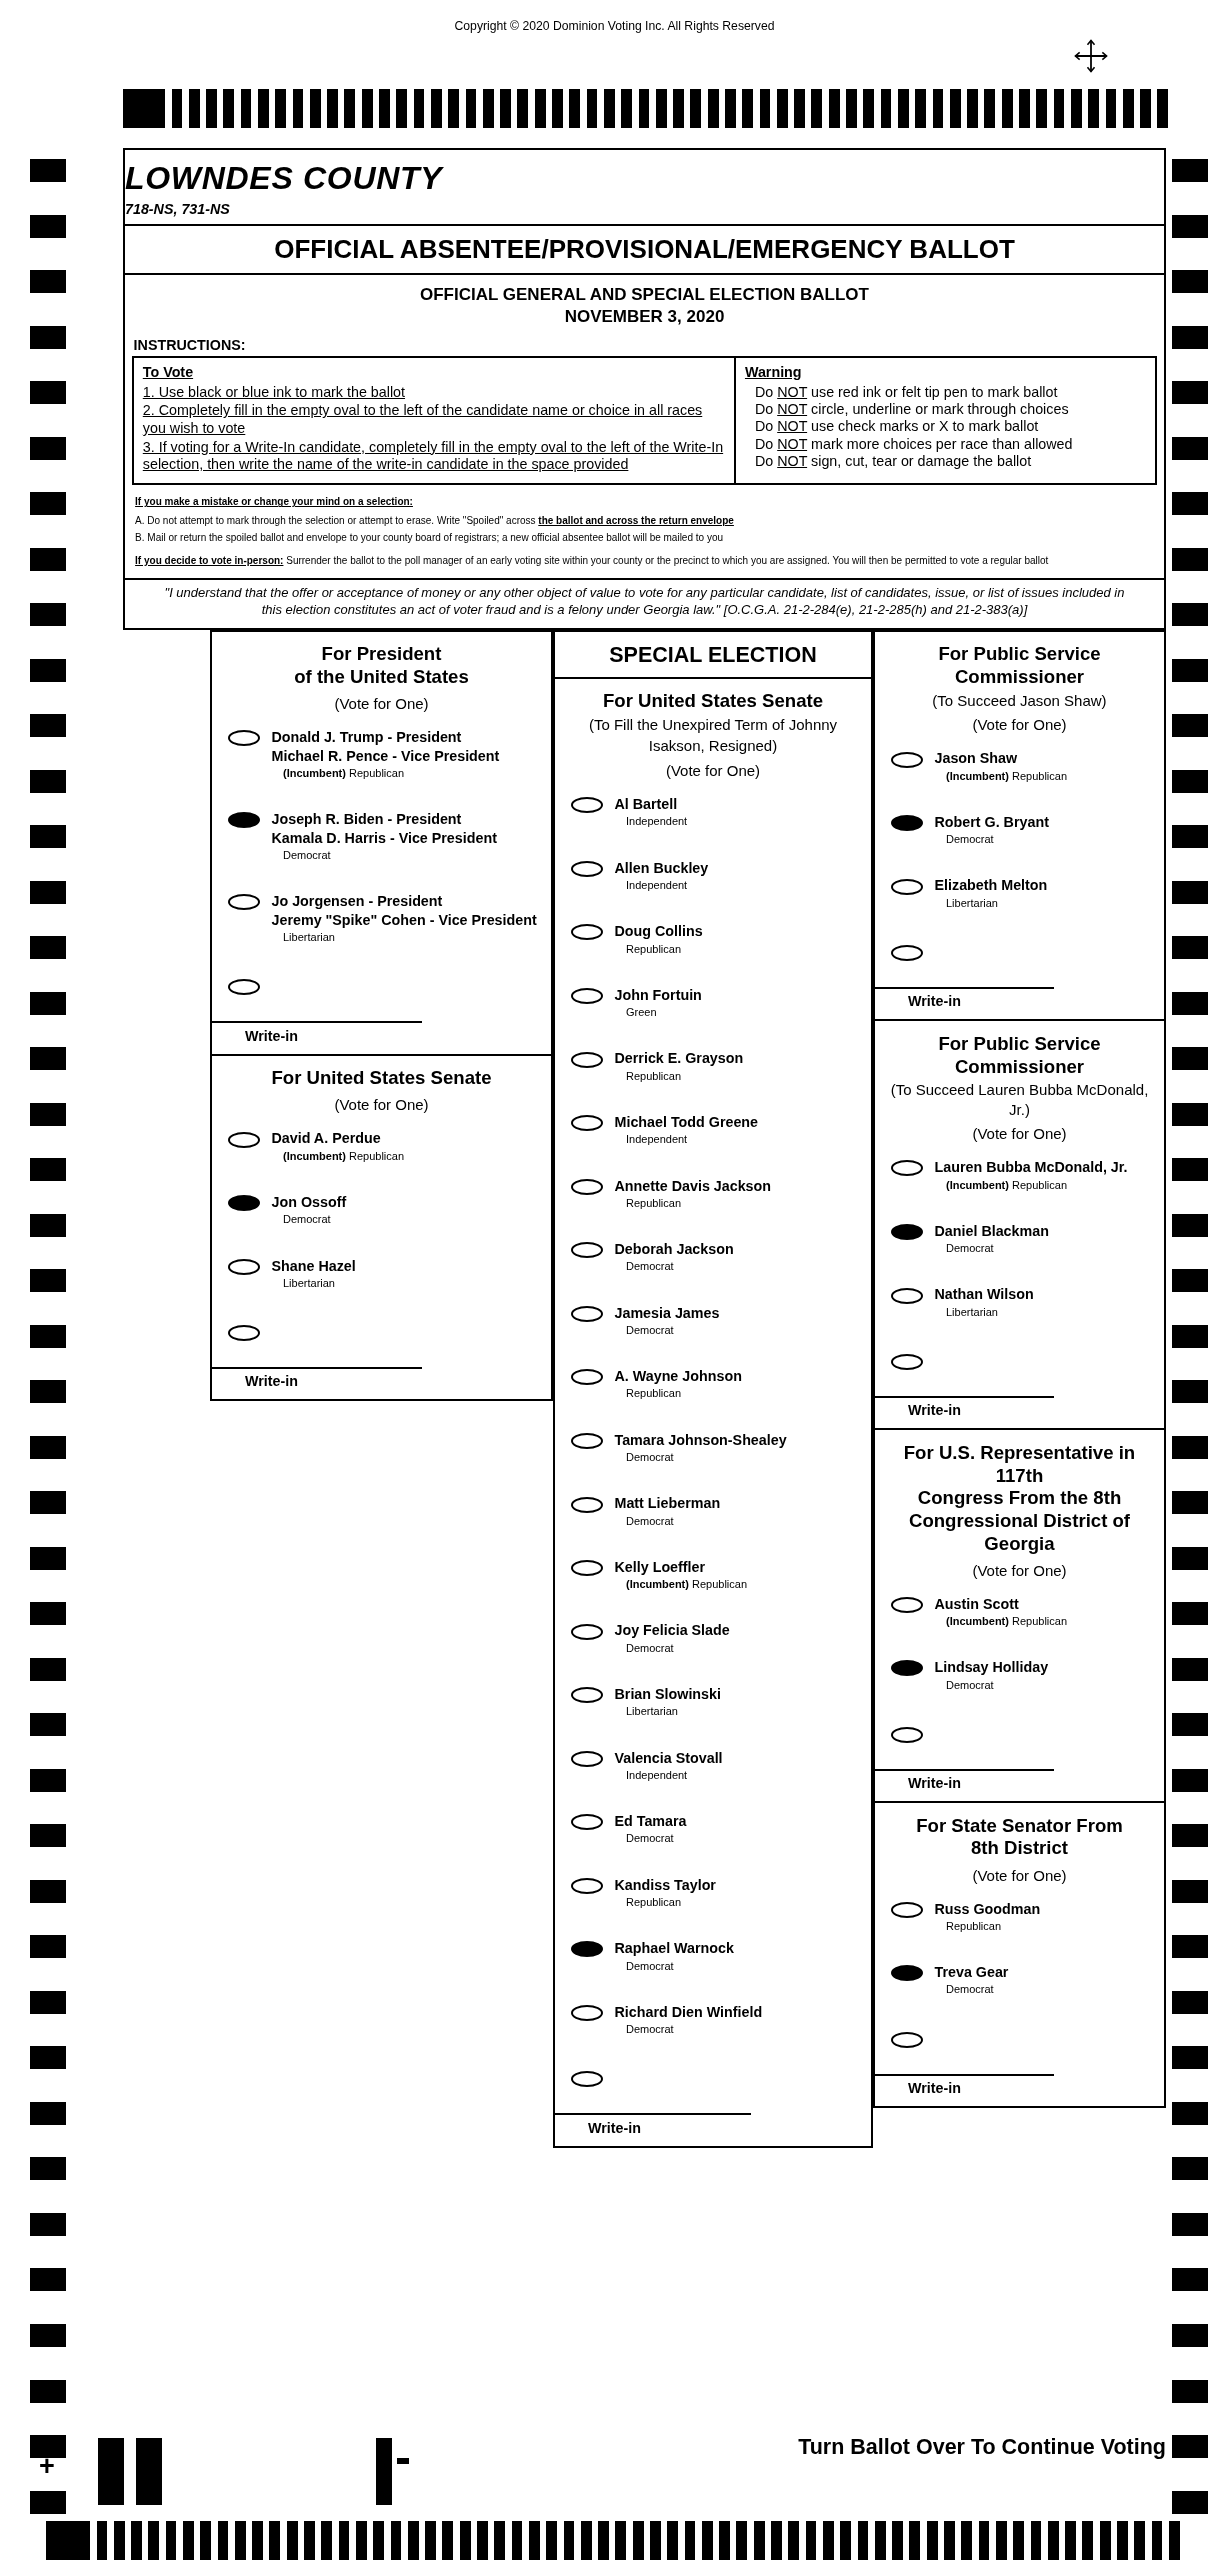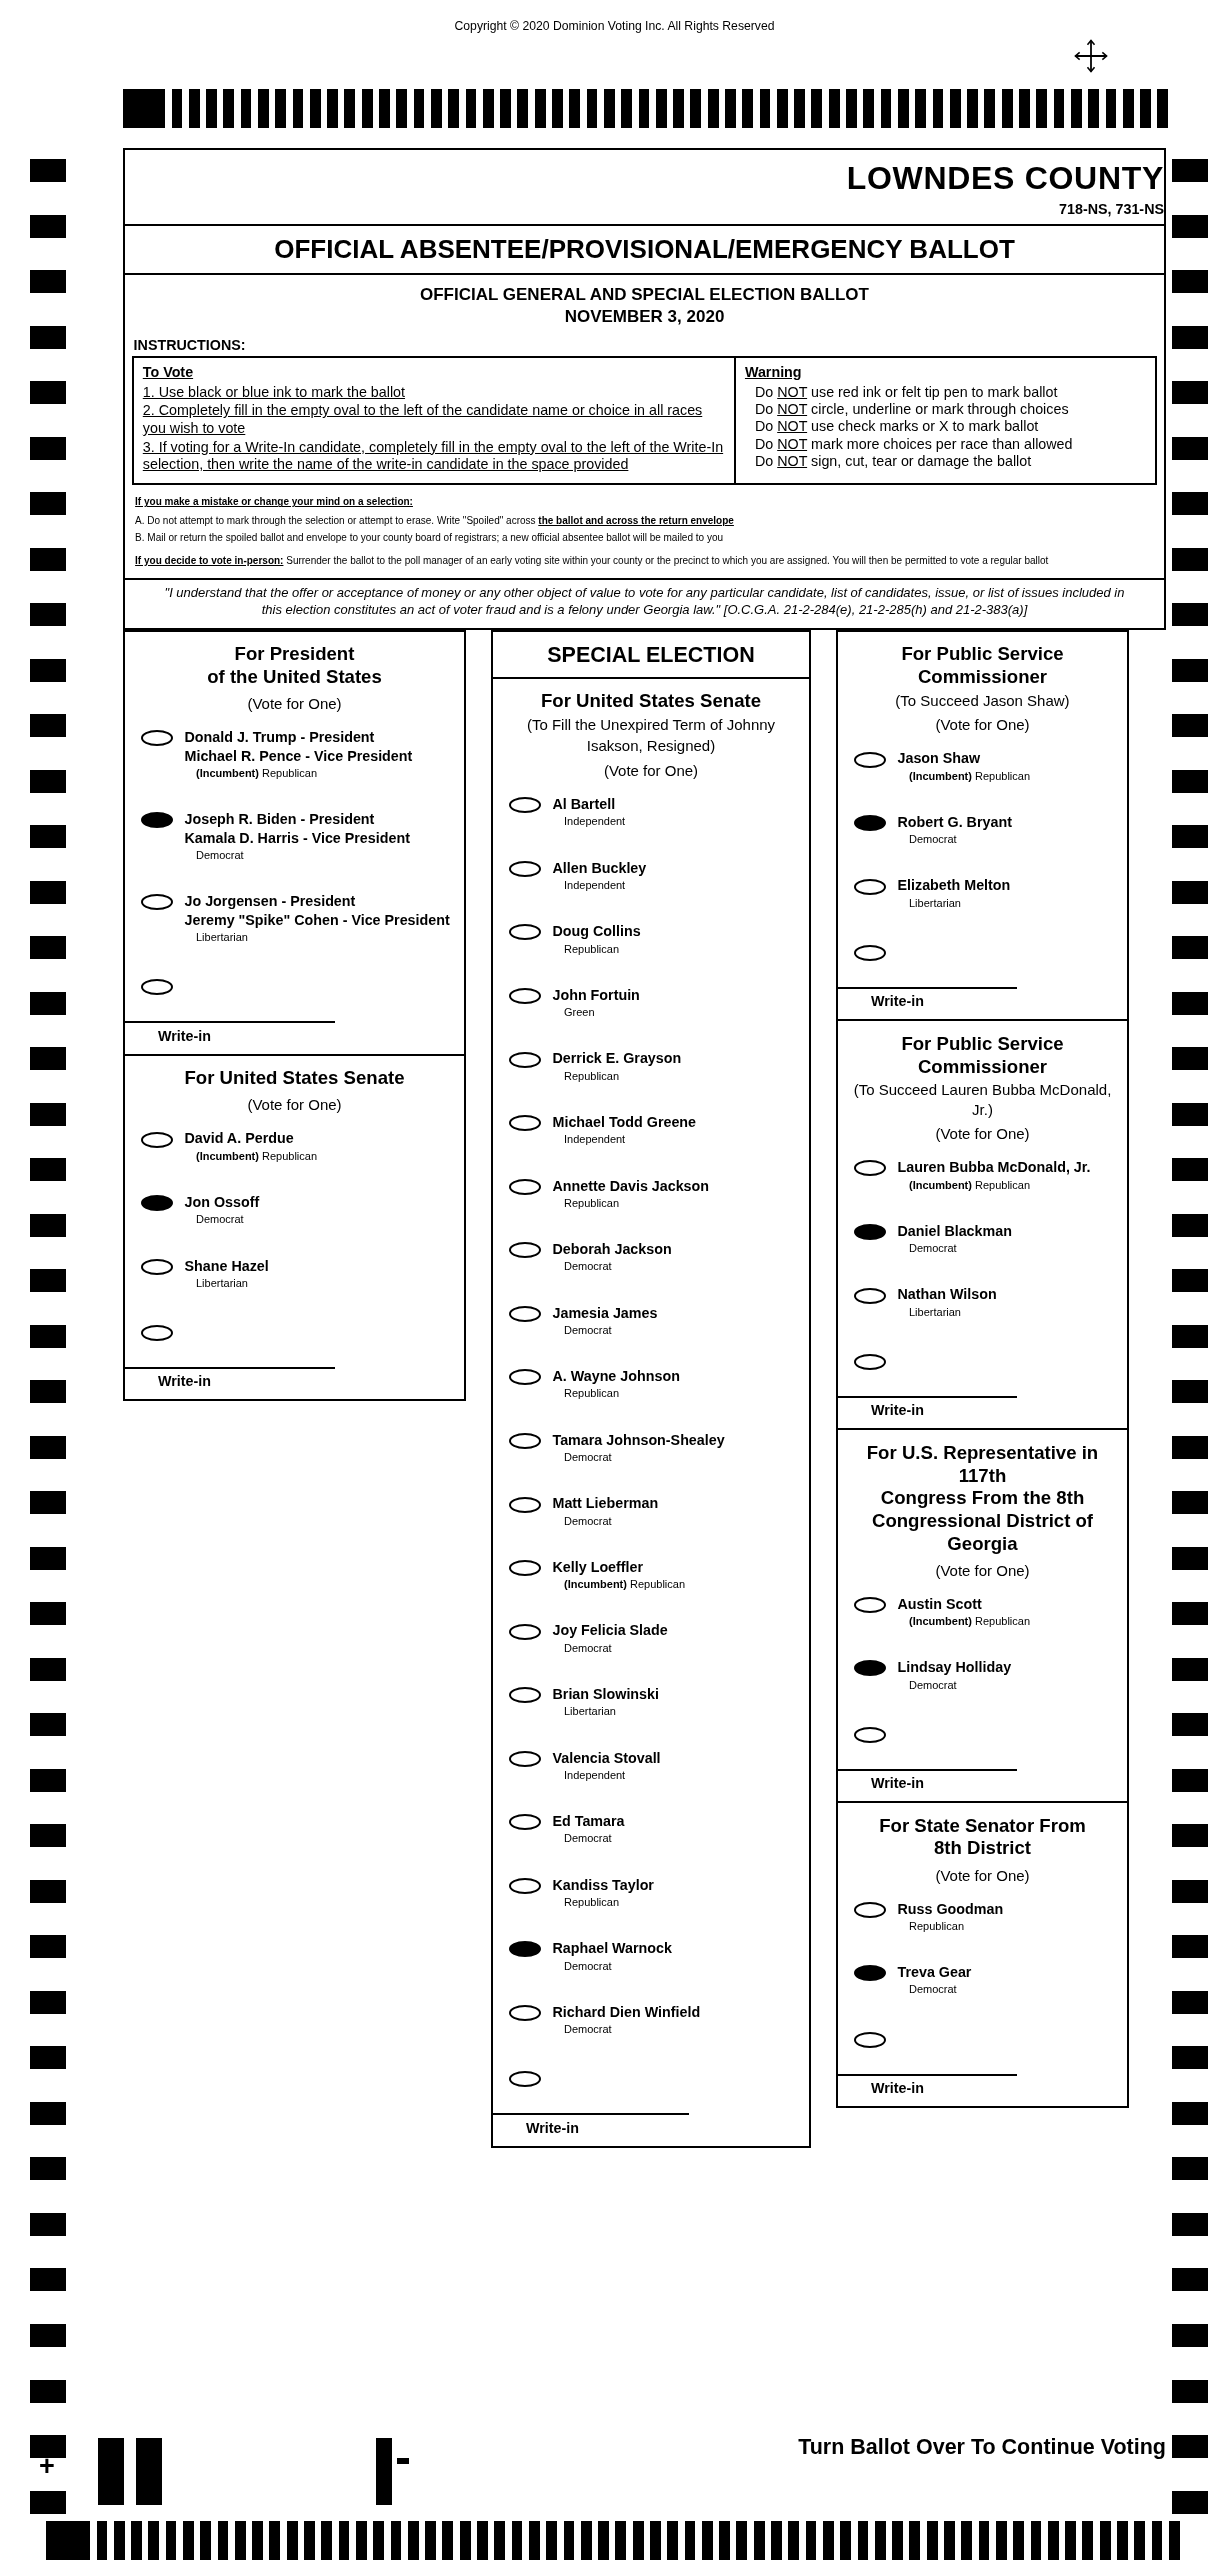--- a/index.html
+++ b/index.html
@@ -16,21 +16,21 @@
   .timing-row { position:absolute; display:flex; gap:6.5px; align-items:flex-start; }
   .timing-row.top { left:123px; top:89px; }
   .timing-row.bottom { left:46px; top:2521px; }
   .tbar { width:10.8px; height:39px; background:#000; flex:none; }
   .tblock { width:42px; height:39px; background:#000; flex:none; }
   .timing-row.bottom .tblock { width:44px; }
   .tmark { position:absolute; width:36px; height:23px; background:#000; }
 
   .main { position:absolute; left:123px; top:148px; width:1043px; }
   .wrapper { border:2.2px solid #000; background:#fff; }
-  .hdr-top { text-align:right; padding:10px 0 7.2px; border-bottom:2.2px solid #000; }
+  .hdr-top { text-align:left; padding:10px 0 7.2px; border-bottom:2.2px solid #000;font-style:italic; }
   .county { font-size:32px; font-weight:bold; letter-spacing:0.7px; }
   .code { font-size:14.3px; font-weight:bold; margin-top:4.3px; }
   .btype { text-align:center; font-size:26px; font-weight:bold; padding:7.2px 0 8.6px; border-bottom:2.2px solid #000; }
   .etitle { text-align:center; font-size:17px; font-weight:bold; line-height:1.3; padding:8.6px 0 4.3px; }
 
   .instr { padding:2.9px 7.2px 0; }
   .instr-label { font-size:14.3px; font-weight:bold; margin:1.4px 0 3.6px 1.4px; }
   .instr-boxes { display:flex; border:2.2px solid #000; }
   .cell { padding:5.7px 8.6px 8.6px; font-size:14.3px; line-height:1.22; }
   .cell.tv { width:59%; border-right:2.2px solid #000; }
@@ -39,21 +39,21 @@
   .warn-item { padding-left:10px; }
   .tv-item { margin-bottom:1.4px;text-decoration:underline; }
 
   .mistake { padding:10px 2.9px 7.2px; font-size:10px; line-height:1.3; }
   .m-title { margin-bottom:5.7px; }
   .mline { margin-bottom:3.6px; }
   .inperson { margin-top:10px; }
 
   .affirm { border-top:2.2px solid #000; font-style:italic; font-size:13px; text-align:center; padding:5.7px 32px 8.6px; line-height:1.3; }
 
-  .columns { display:flex; gap:25px; align-items:flex-start; }
+  .columns { display:flex; gap:0; align-items:flex-start;justify-content:flex-end; }
   .ballot-column { border:2.2px solid #000; background:#fff; flex:none; }
   .ballot-column:nth-child(1){ width:343px; }
   .ballot-column:nth-child(2){ width:320px; }
   .ballot-column:nth-child(3){ width:293px; }
   .banner { text-align:center; font-size:21.5px; font-weight:bold; padding:11.5px 4.3px 8.6px; border-bottom:2.2px solid #000; }
   .contest + .contest { border-top:2.2px solid #000; }
   .c-header { text-align:center; padding:11.5px 7.2px 16px; }
   .c-title { font-size:18.6px; font-weight:bold; line-height:1.22; }
   .c-sub { font-size:15px; line-height:1.28; margin-top:2.2px; }
   .c-vote { font-size:15px; margin-top:6.5px; }

